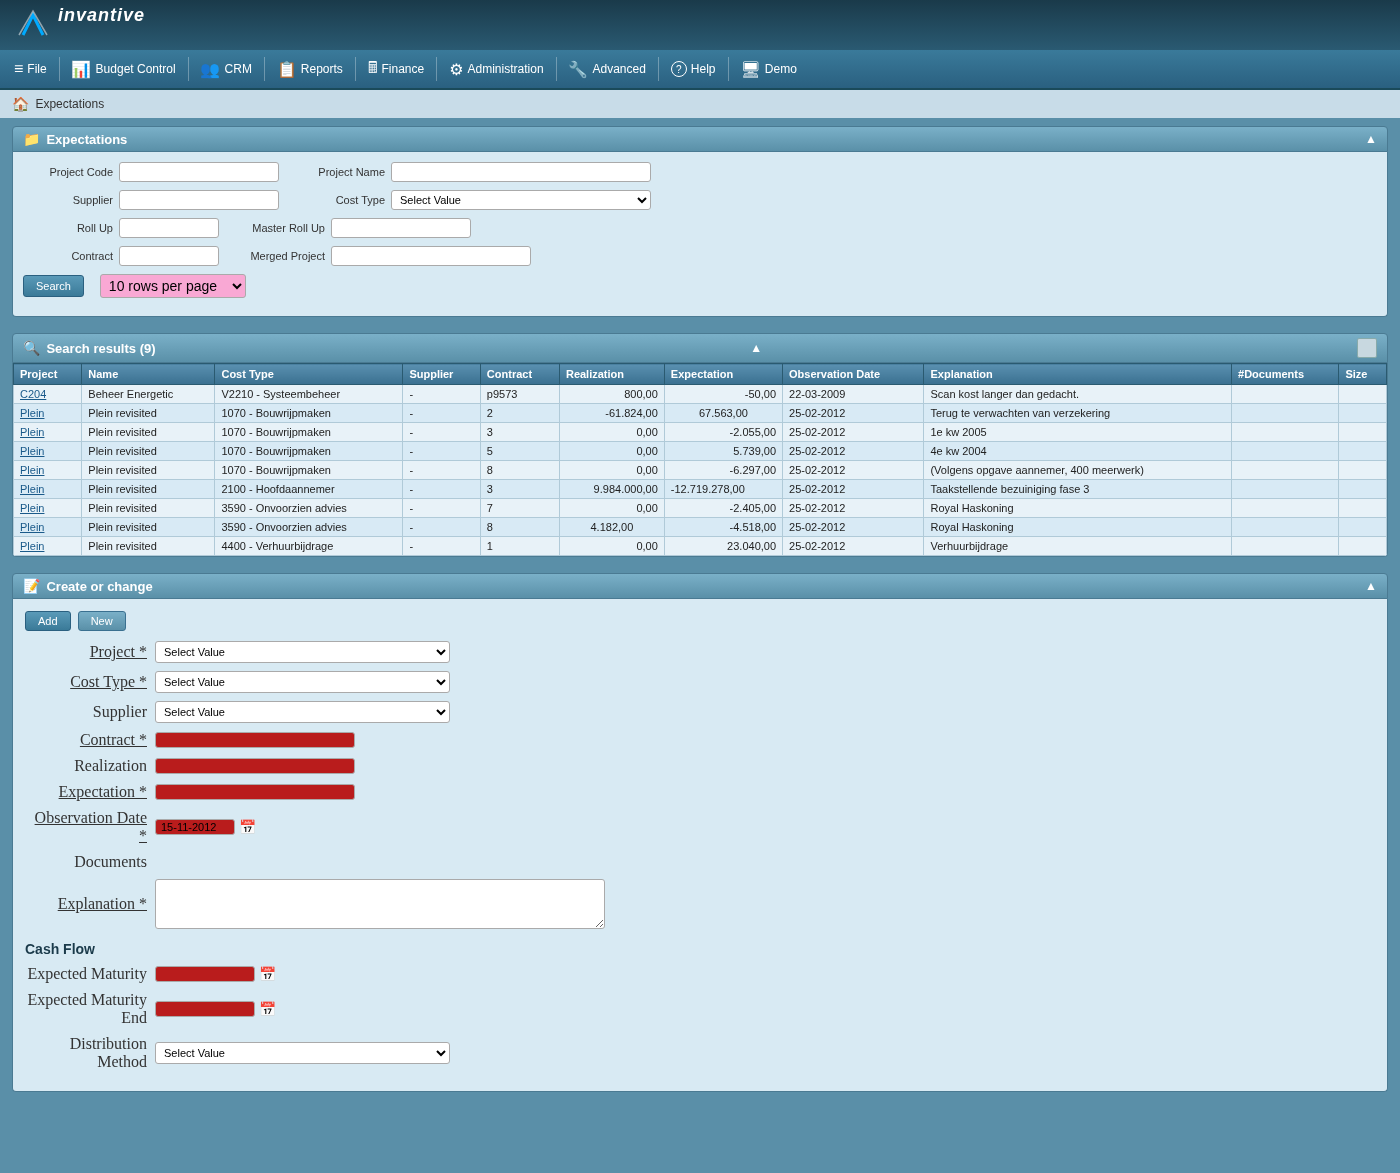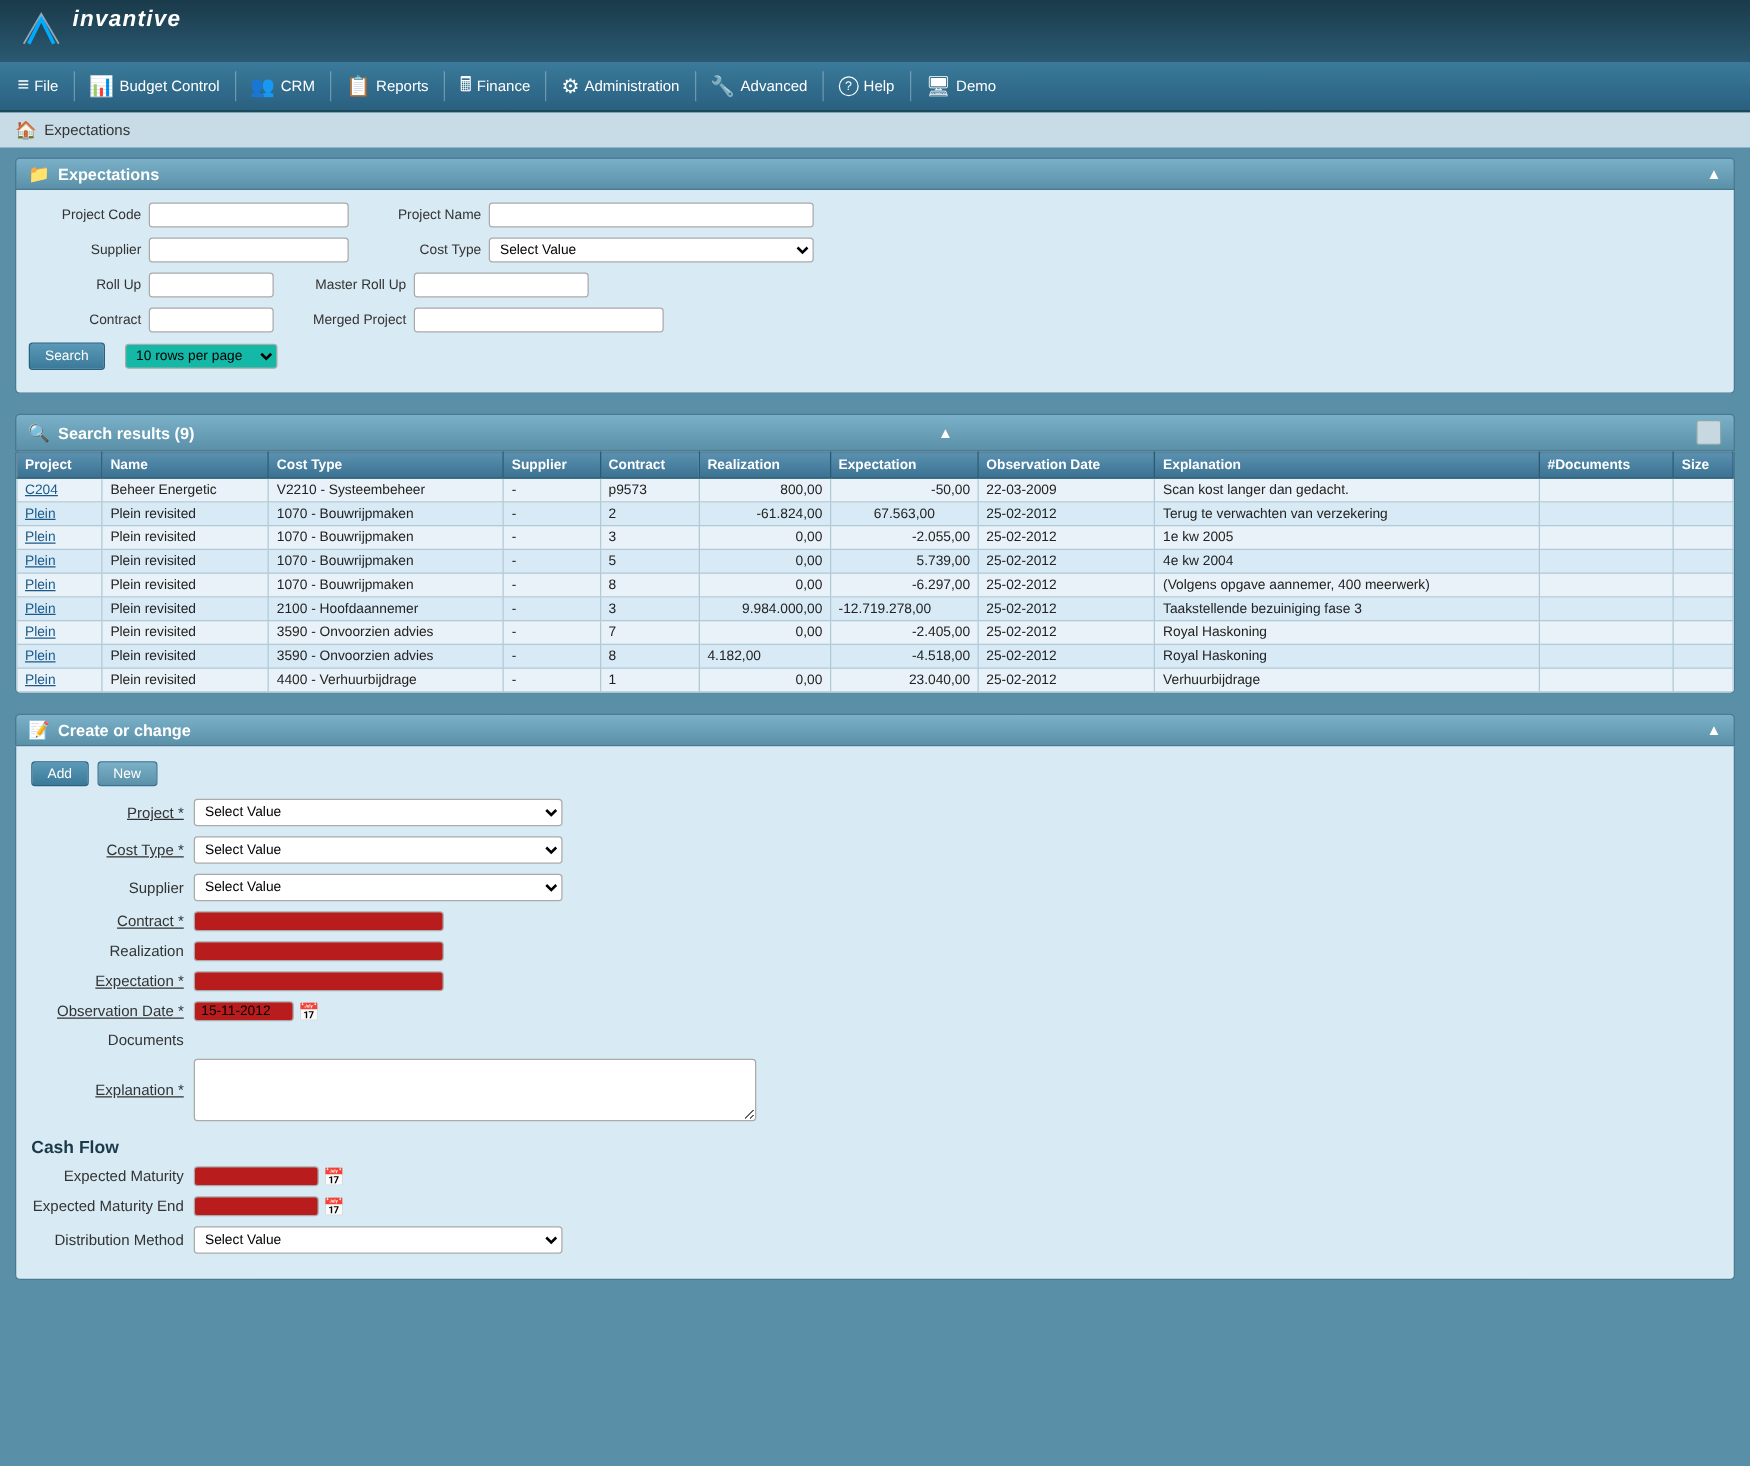--- a/index.html
+++ b/index.html
@@ -88,21 +88,21 @@
     .form-select {
       border: 1px solid #aaa; border-radius: 3px; padding: 2px 4px;
       font-size: 11px; background: #fff; height: 20px; cursor: pointer;
     }
     .form-select-xl { width: 260px; }
     .search-btn {
       background: linear-gradient(180deg, #5a9ab8 0%, #3a7a98 100%);
       border: 1px solid #2a6080; border-radius: 3px; color: #fff;
       padding: 3px 12px; font-size: 11px; cursor: pointer; height: 22px;
     }
-    .rows-select { border: 1px solid #aaa; border-radius: 3px; padding: 2px 4px; font-size: 11px; background: #14b8a6; }
+    .rows-select { border: 1px solid #aaa; border-radius: 3px; padding: 2px 4px; font-size: 14px; background: #f9a8d4; }
 
     
     .results-table { width: 100%; border-collapse: collapse; font-size: 11px; }
     .results-table th {
       background: linear-gradient(180deg, #5a90b0 0%, #3a7090 100%);
       color: #fff; padding: 4px 6px; text-align: left; border: 1px solid #2a5a70;
       white-space: nowrap;
     }
     .results-table td {
       padding: 3px 6px; border: 1px solid #b0cad8;
@@ -117,21 +117,21 @@
       background: linear-gradient(180deg, #5a9ab8 0%, #3a7a98 100%);
       border: 1px solid #2a6080; border-radius: 3px; color: #fff;
       padding: 3px 12px; font-size: 11px; cursor: pointer; margin-right: 4px;
     }
     .btn-new {
       background: linear-gradient(180deg, #7ab0c8 0%, #5a90a8 100%);
       border: 1px solid #3a7090; border-radius: 3px; color: #fff;
       padding: 3px 12px; font-size: 11px; cursor: pointer;
     }
     .create-row { display: flex; align-items: center; margin-bottom: 8px; }
-    .create-label { width: 130px; text-align: right; font-size: 12px; color: #333; padding-right: 8px; }
+    .create-label { width: 130px; text-align: right; font-size: 16px; color: #333; padding-right: 8px; font-family: Liberation Serif, serif; }
     .create-input {
       border: 1px solid #aaa; border-radius: 3px; padding: 2px 5px;
       font-size: 11px; background: #b91c1c; height: 16px; width: 200px;
     }
     .create-select {
       border: 1px solid #aaa; border-radius: 3px; padding: 2px 4px;
       font-size: 11px; background: #fff; height: 22px; cursor: pointer; width: 295px;
     }
     .create-textarea {
       border: 1px solid #aaa; border-radius: 3px; padding: 4px;
@@ -396,21 +396,21 @@
             <td>Royal Haskoning</td>
             <td></td>
             <td></td>
           </tr>
           <tr>
             <td class="link-cell">Plein</td>
             <td>Plein revisited</td>
             <td>3590 - Onvoorzien advies</td>
             <td>-</td>
             <td>8</td>
-            <td style="text-align:left;">4.182,00</td>
+            <td style="text-align:center;">4.182,00</td>
             <td style="text-align:right;">-4.518,00</td>
             <td>25-02-2012</td>
             <td>Royal Haskoning</td>
             <td></td>
             <td></td>
           </tr>
           <tr>
             <td class="link-cell">Plein</td>
             <td>Plein revisited</td>
             <td>4400 - Verhuurbijdrage</td>

